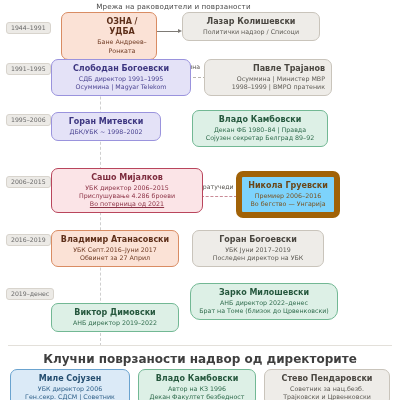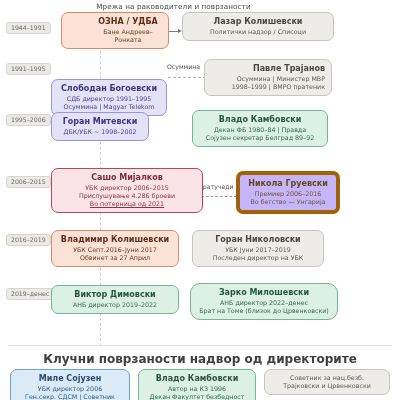--- a/index.html
+++ b/index.html
@@ -46,21 +46,21 @@
   .c-peach{background:#fbe2d6;border:1px solid #d98c63;color:#6f3a22;}
   .c-peach .nm{color:#5d2f1a;}
   .c-grey{background:#eeece8;border:1px solid #c9c4bb;color:#5d5a54;}
   .c-grey .nm{color:#4a4741;}
   .c-lav{background:#e4e2f7;border:1px solid #9a93dd;color:#4b4492;}
   .c-lav .nm{color:#3d3680;}
   .c-mint{background:#ddf0e6;border:1px solid #72b894;color:#2f6b4c;}
   .c-mint .nm{color:#25573d;}
   .c-pink{background:#fbe4e7;border:1px solid #b9455c;color:#8c3346;}
   .c-pink .nm{color:#7d2c3e;}
-  .c-tan{background:#c4b5fd;border:4px solid #a16207;color:#7a5320;}
+  .c-tan{background:#7dd3fc;border:6px solid #a16207;color:#7a5320;}
   .c-tan .nm{color:#6a4718;}
   .c-blue{background:#dbeaf7;border:1px solid #6aa3cf;color:#2e5f88;}
   .c-blue .nm{color:#254e70;}
 
   .edge{position:absolute;background:#7d7a75;height:1px;}
   .arrowhead{
     position:absolute;width:0;height:0;
     border-left:4px solid #7d7a75;
     border-top:2.6px solid transparent;
     border-bottom:2.6px solid transparent;
@@ -96,41 +96,41 @@
 
   <div class="edge" style="left:156px;top:31px;width:24px;"></div>
   <div class="arrowhead" style="left:178px;top:28.5px;"></div>
 
   <div class="edge-dash" style="left:168px;top:77px;width:38px;"></div>
   <div class="edgelabel" style="left:166px;top:63px;">Осуммина</div>
 
   <div class="edge-dash pinkd" style="left:201px;top:196px;width:36px;"></div>
   <div class="edgelabel" style="left:198px;top:183px;">братучеди</div>
 
-  <div class="node c-peach" style="left:61px;top:12px;width:108px;padding-left:32px;">
+  <div class="node c-peach" style="left:61px;top:12px;width:96px;padding-left:32px;">
     <span class="nm">ОЗНА / УДБА</span>
     <span class="ln">Бане Андреев–Ронката</span>
   </div>
-  <div class="node c-grey" style="left:182px;top:12px;width:152px;">
+  <div class="node c-grey" style="left:182px;top:12px;width:138px;">
     <span class="nm">Лазар Колишевски</span>
     <span class="ln">Политички надзор / Списоци</span>
   </div>
 
-  <div class="node c-lav" style="left:51px;top:59px;width:116px;margin-top:20px;">
+  <div class="node c-lav" style="left:51px;top:59px;width:140px;">
     <span class="nm">Слободан Богоевски</span>
     <span class="ln">СДБ директор 1991–1995</span>
     <span class="ln">Осуммина | Magyar Telekom</span>
   </div>
   <div class="node c-grey" style="left:204px;top:59px;width:128px;text-align:right;">
     <span class="nm">Павле Трајанов</span>
     <span class="ln">Осуммина | Министер МВР</span>
     <span class="ln">1998–1999 | ВМРО пратеник</span>
   </div>
 
-  <div class="node c-lav" style="left:51px;top:112px;width:98px;">
+  <div class="node c-lav" style="left:51px;top:112px;width:110px;">
     <span class="nm">Горан Митевски</span>
     <span class="ln">ДБК/УБК ~ 1998–2002</span>
   </div>
   <div class="node c-mint" style="left:192px;top:110px;width:136px;">
     <span class="nm">Владо Камбовски</span>
     <span class="ln">Декан ФБ 1980–84 | Правда</span>
     <span class="ln">Сојузен секретар Белград 89–92</span>
   </div>
 
   <div class="node c-pink" style="left:51px;top:168px;width:152px;">
@@ -139,31 +139,31 @@
     <span class="ln">Прислушување 4.286 броеви</span>
     <span class="ln u">Во потерница од 2021</span>
   </div>
   <div class="node c-tan" style="left:236px;top:171px;width:104px;">
     <span class="nm">Никола Груевски</span>
     <span class="ln">Премиер 2006–2016</span>
     <span class="ln">Во бегство — Унгарија</span>
   </div>
 
   <div class="node c-peach" style="left:51px;top:230px;width:128px;">
-    <span class="nm">Владимир Колишевски</span>
+    <span class="nm">Владимир Атанасовски</span>
     <span class="ln">УБК Септ.2016–Јуни 2017</span>
     <span class="ln">Обвинет за 27 Април</span>
   </div>
   <div class="node c-grey" style="left:192px;top:230px;width:132px;">
-    <span class="nm">Горан Николовски</span>
+    <span class="nm">Горан Богоевски</span>
     <span class="ln">УБК Јуни 2017–2019</span>
     <span class="ln">Последен директор на УБК</span>
   </div>
 
-  <div class="node c-mint" style="left:51px;top:285px;width:128px;text-align:center;">
+  <div class="node c-mint" style="left:51px;top:303px;width:128px;text-align:center;">
     <span class="nm">Виктор Димовски</span>
     <span class="ln">АНБ директор 2019–2022</span>
   </div>
   <div class="node c-mint" style="left:190px;top:283px;width:148px;border-radius:10px;">
     <span class="nm">Зарко Милошевски</span>
     <span class="ln">АНБ директор 2022–денес</span>
     <span class="ln">Брат на Томе (близок до Црвенковски)</span>
   </div>
 
   <div class="divider"></div>
@@ -173,17 +173,18 @@
     <span class="nm">Миле Сојузен</span>
     <span class="ln">УБК директор 2006</span>
     <span class="ln">Ген.секр. СДСМ | Советник Заев</span>
   </div>
   <div class="node c-mint" style="left:138px;top:369px;width:118px;">
     <span class="nm">Владо Камбовски</span>
     <span class="ln">Автор на КЗ 1996</span>
     <span class="ln">Декан Факултет безбедност</span>
   </div>
   <div class="node c-grey" style="left:264px;top:369px;width:126px;">
+    <span class="nm">Стево Пендаровски</span>
     <span class="ln">Советник за нац.безб.</span>
     <span class="ln">Трајковски и Црвенковски</span>
   </div>
 
 </div>
 
 </body></html>

